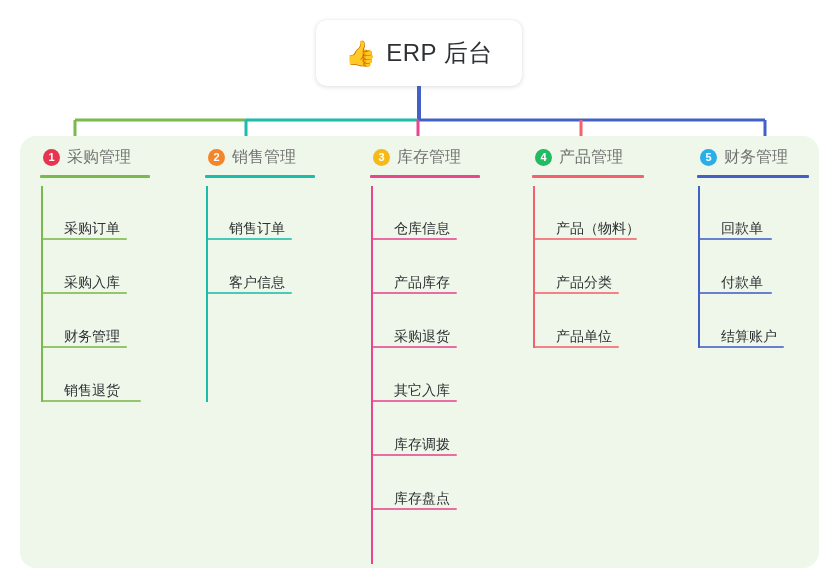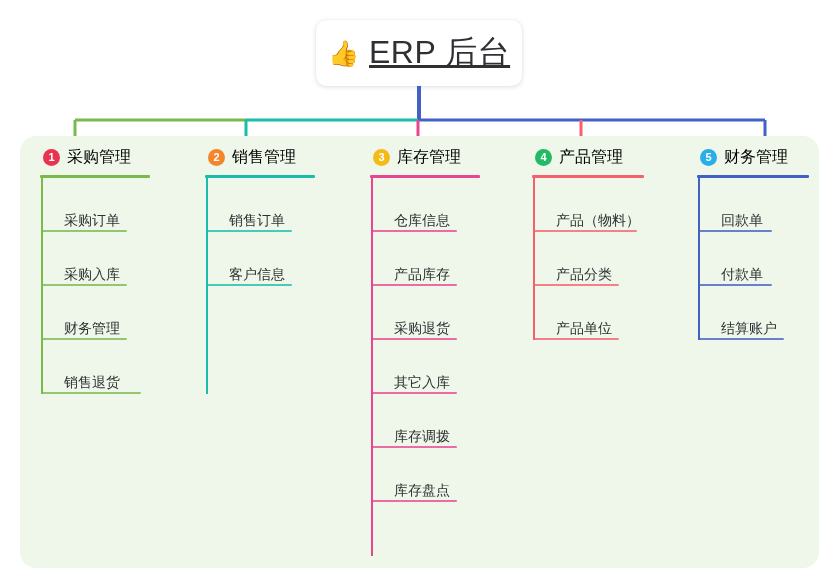--- a/index.html
+++ b/index.html
@@ -36,25 +36,24 @@
     justify-content: center;
     gap: 10px;
     box-sizing: border-box;
   }
   .root-emoji {
     font-size: 25px;
     line-height: 1;
     display: inline-block;
   }
   .root-title {
-    font-size: 32px;
+    font-size: 24px;
     color: #2e3033;
     letter-spacing: 0.5px;
     white-space: nowrap;
-    text-decoration: underline;
   }
 
   
   #wires {
     position: absolute;
     left: 0;
     top: 0;
     width: 839px;
     height: 588px;
     pointer-events: none;
@@ -89,33 +88,33 @@
     border-radius: 50%;
     color: #ffffff;
     font-size: 11px;
     line-height: 17px;
     text-align: center;
     font-weight: bold;
     flex: 0 0 auto;
   }
   .col-title {
     font-size: 16px;
-    color: #000000;
+    color: #737373;
     white-space: nowrap;
   }
   .head-rule {
     height: 3px;
     border-radius: 1px;
     margin-top: 5px;
   }
 
   
   .sublist {
     position: relative;
-    margin-top: 0;
+    margin-top: 8px;
     padding-left: 0;
   }
   .spine {
     position: absolute;
     left: 1px;
     top: 0;
     width: 2px;
   }
   .sub-item {
     position: relative;

